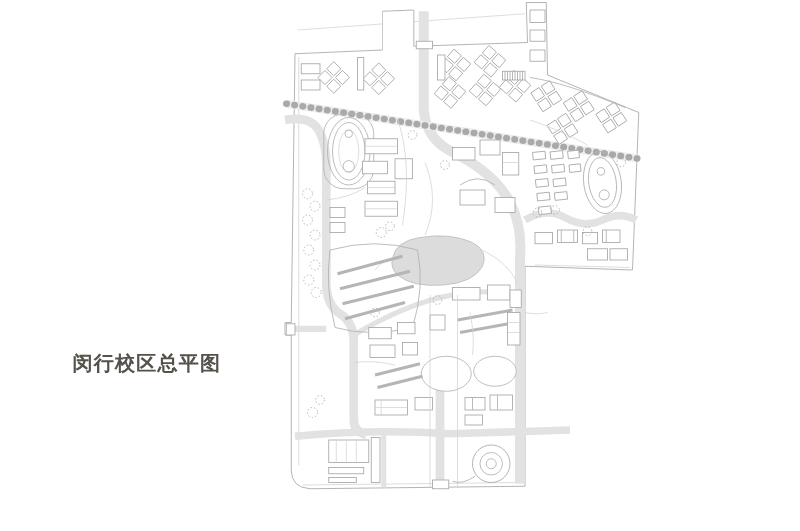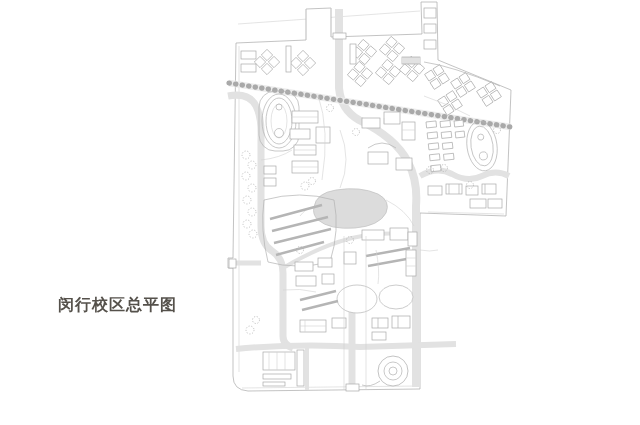--- a/index.html
+++ b/index.html
@@ -1,18 +1,18 @@
 <!DOCTYPE html>
 <html><head>
 <meta charset="utf-8">
 <style>
   html,body{margin:0;padding:0;background:#fff;}
   .stage{position:relative;width:640px;height:425px;background:#ffffff;overflow:hidden;
          font-family:"Liberation Sans","DejaVu Sans",sans-serif;}
-  .plan-title{position:absolute;left:58px;top:295px;font-size:16px;font-weight:bold;
+  .plan-title{position:absolute;left:58px;top:281px;font-size:16px;font-weight:bold;
               color:#55514b;letter-spacing:1px;white-space:nowrap;}
   svg{position:absolute;left:0;top:0;}
   .ln{fill:none;stroke:#b2b2b2;stroke-width:0.7;}
   .lnl{fill:none;stroke:#d2d2d2;stroke-width:0.6;}
   .road{fill:none;stroke:#e2e2e2;}
   .bldg{fill:#ffffff;stroke:#a9a9a9;stroke-width:0.7;}
   .water{fill:#dcdcdc;stroke:#bfbfbf;stroke-width:0.7;}
   .lawn{fill:#ffffff;stroke:#b6b6b6;stroke-width:0.7;}
   .tree{fill:none;stroke:#ababab;stroke-width:0.7;stroke-dasharray:1.2 1.6;}
   .slab{fill:none;stroke:#b5b5b5;stroke-width:2.4;}

